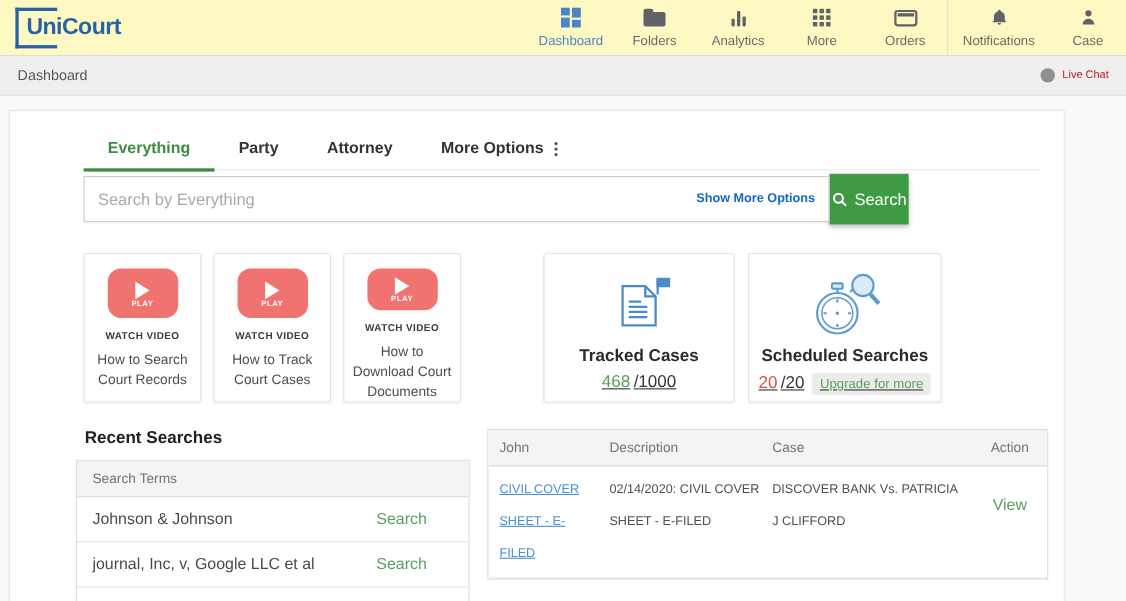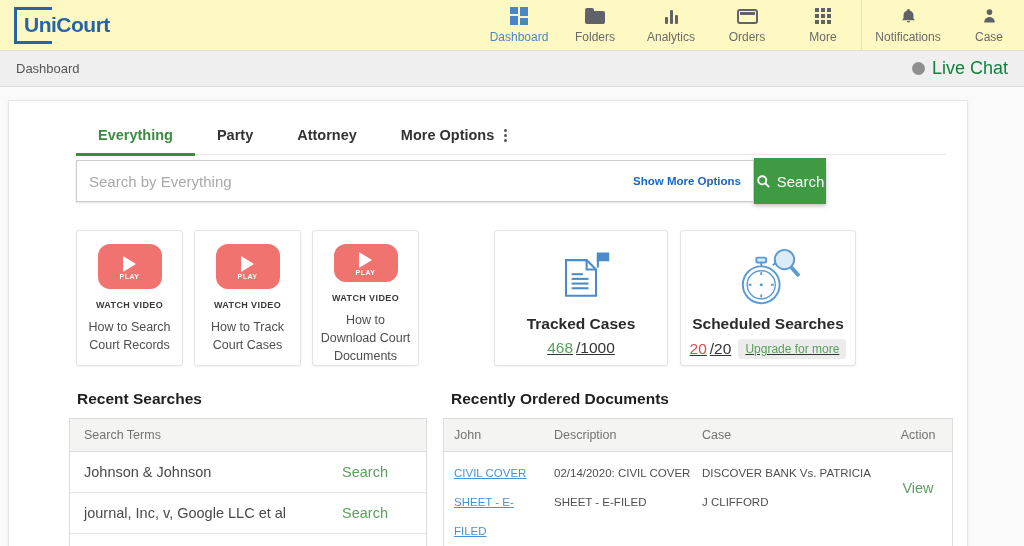--- a/index.html
+++ b/index.html
@@ -33,21 +33,21 @@
   .icon-more { display:grid; grid-template-columns:repeat(3,4px); grid-template-rows:repeat(3,4px); gap:2px; }
   .icon-more i { background:#5f6368; display:block; }
   .kebab { display:inline-flex; flex-direction:column; gap:2px; margin-left:10px; vertical-align:middle; }
   .kebab i { width:3px; height:3px; border-radius:50%; background:#555; display:block; }
 
   
   .crumbbar { height:36px; background:#f0efef; border-bottom:1px solid #dcdcdc; display:flex; align-items:center; padding:0 16px; }
   .crumb { font-size:13px; color:#555; }
   .livechat { margin-left:auto; display:flex; align-items:center; gap:7px; cursor:pointer; }
   .chat-dot { width:13px; height:13px; border-radius:50%; background:#8f8f8f; }
-  .livechat span.lc-label { font-size:18px; color:#15803d; }
+  .livechat span.lc-label { font-size:10px; color:#b91c1c; }
 
   
   .main-card { position:absolute; left:8px; top:100px; width:960px; height:520px; background:#fff; border:1px solid #e6e6e6; box-shadow:0 1px 3px rgba(0,0,0,.05); }
 
   .search-section { margin:18px 32px 0 67px; }
   .tabs { display:flex; align-items:flex-end; border-bottom:1px solid #e8e8e8; width:870px; }
   .tab { padding:8px 22px 10px; font-size:14.5px; font-weight:bold; color:#333; cursor:pointer; border-bottom:3px solid transparent; margin-bottom:-2px; }
   .tab.active { color:#3d8b40; border-bottom-color:#3d8b40; }
   .tab-more { display:flex; align-items:center; }
 
@@ -136,39 +136,39 @@
         <span class="icon-analytics">
             <i style="height:7px"></i>
             <i style="height:14px"></i>
             <i style="height:9px"></i>
           </span>
       </span>
       <span class="nav-label">Analytics</span>
     </div>
     <div class="nav-item">
       <span class="nav-icon-box">
+        <span class="icon-more">
+            <i></i>
+            <i></i>
+            <i></i>
+            <i></i>
+            <i></i>
+            <i></i>
+            <i></i>
+            <i></i>
+            <i></i>
+          </span>
+      </span>
+      <span class="nav-label">More</span>
+    </div>
+    <div class="nav-item">
+      <span class="nav-icon-box">
           <span class="icon-orders"></span>
         </span>
       <span class="nav-label">Orders</span>
-    </div>
-    <div class="nav-item">
-      <span class="nav-icon-box">
-        <span class="icon-more">
-            <i></i>
-            <i></i>
-            <i></i>
-            <i></i>
-            <i></i>
-            <i></i>
-            <i></i>
-            <i></i>
-            <i></i>
-          </span>
-      </span>
-      <span class="nav-label">More</span>
     </div>
     <div class="nav-divider"></div>
     <div class="nav-item wide">
       <span class="nav-icon-box">
         <svg width="17" height="18" viewBox="0 0 24 24" fill="#5f6368">
             <path d="M12 2a2 2 0 0 1 2 2.1C17 5 19 7.6 19 10.5V15l2 3H3l2-3v-4.5C5 7.6 7 5 10 4.1A2 2 0 0 1 12 2zm-2.2 17h4.4a2.2 2.2 0 0 1-4.4 0z"></path>
           </svg>
       </span>
       <span class="nav-label">Notifications</span>
     </div>
@@ -313,21 +313,20 @@
           <a class="green-link">Search</a>
         </div>
         <div class="search-term-row">
           
           
         </div>
       </div>
     </div>
 
     <div class="right-col">
-      <h2 class="section-title">Recently Ordered Documents</h2>
       <div class="docs-table">
         <div class="docs-head">
           <span class="col-name">John</span>
           <span class="col-desc">Description</span>
           <span class="col-case">Case</span>
           <span class="col-action">Action</span>
         </div>
         <div class="doc-row">
           <span class="doc-cell"><a class="doc-link">CIVIL COVER SHEET - E-FILED</a></span>
           <span class="doc-cell">02/14/2020: CIVIL COVER SHEET - E-FILED</span>

